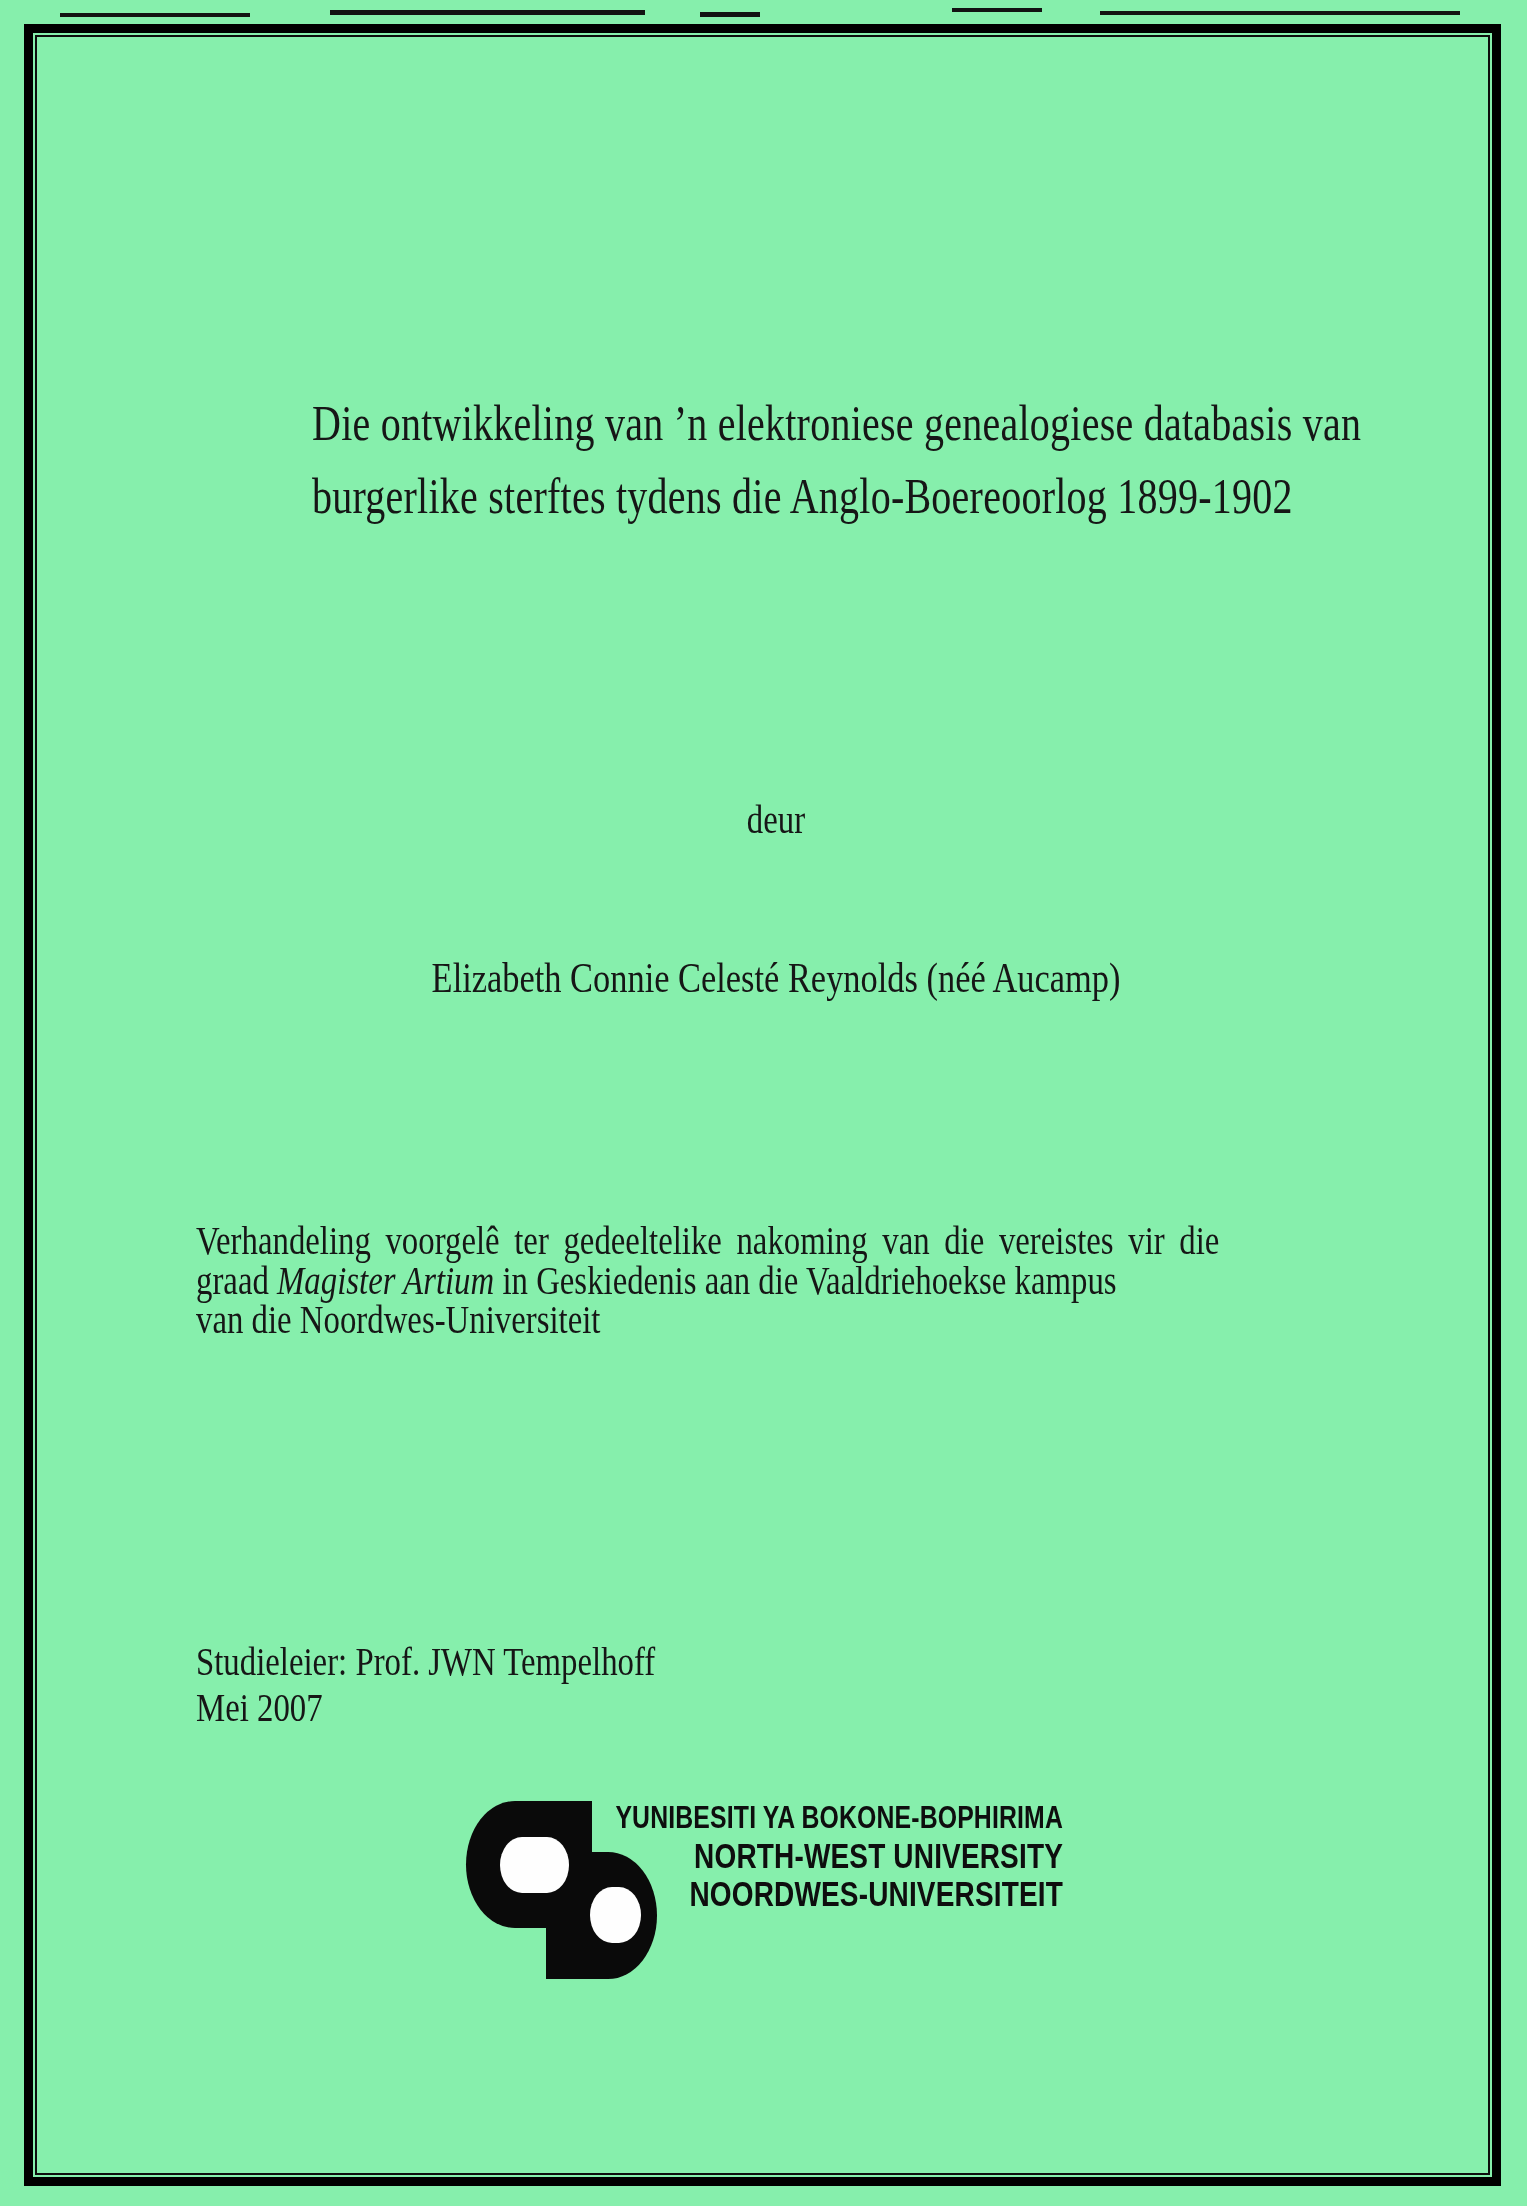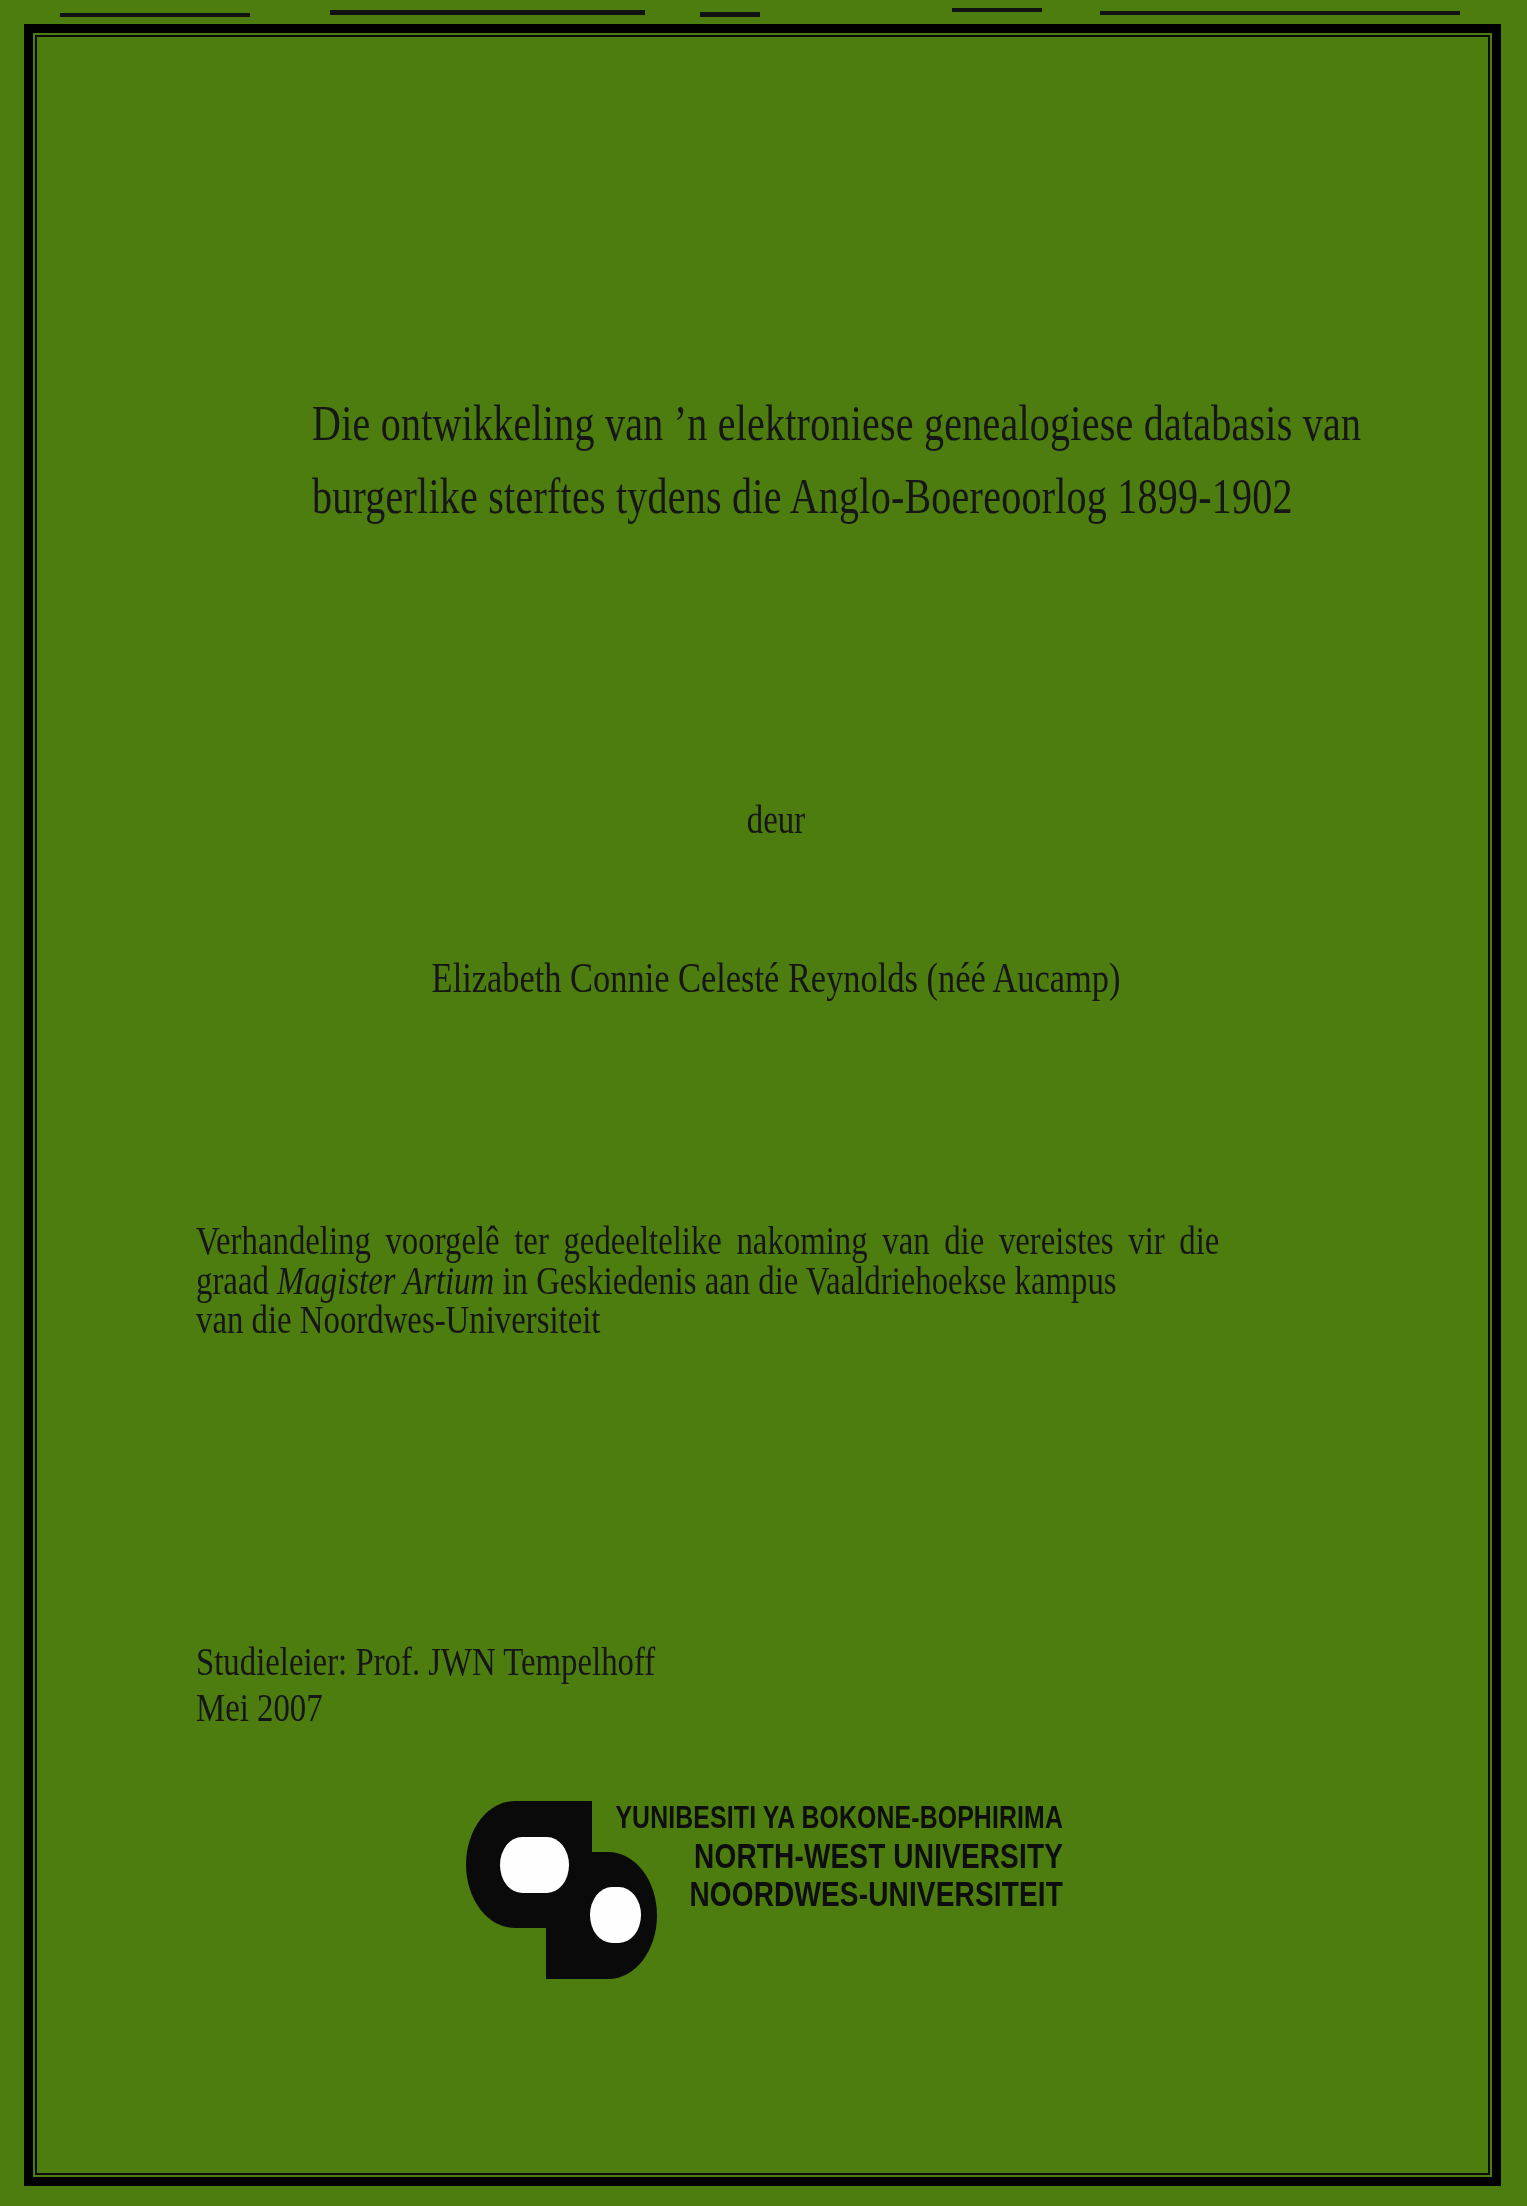--- a/index.html
+++ b/index.html
@@ -4,21 +4,21 @@
 <style>
   html, body { margin: 0; padding: 0; }
   body {
     width: 1527px; height: 2206px;
     background: #ffffff;
     font-family: "Liberation Serif", "DejaVu Serif", serif;
     color: #161616;
     position: relative;
     overflow: hidden;
   }
-  .page { position: absolute; inset: 0; background: #4d7c0f; padding-left: 31px; }
+  .page { position: absolute; inset: 0; background: #86efac; padding-left: 31px; }
 
   
   .scan-dash { position: absolute; background: #121212; }
   .dash1 { left: 60px;  top: 13px; width: 190px; height: 4px; }
   .dash2 { left: 330px; top: 10px; width: 315px; height: 5px; }
   .dash3 { left: 700px; top: 12px; width: 60px;  height: 5px; }
   .dash4 { left: 952px; top: 8px;  width: 90px;  height: 4px; }
   .dash5 { left: 1100px; top: 11px; width: 360px; height: 4px; }
 
   .frame-outer {

